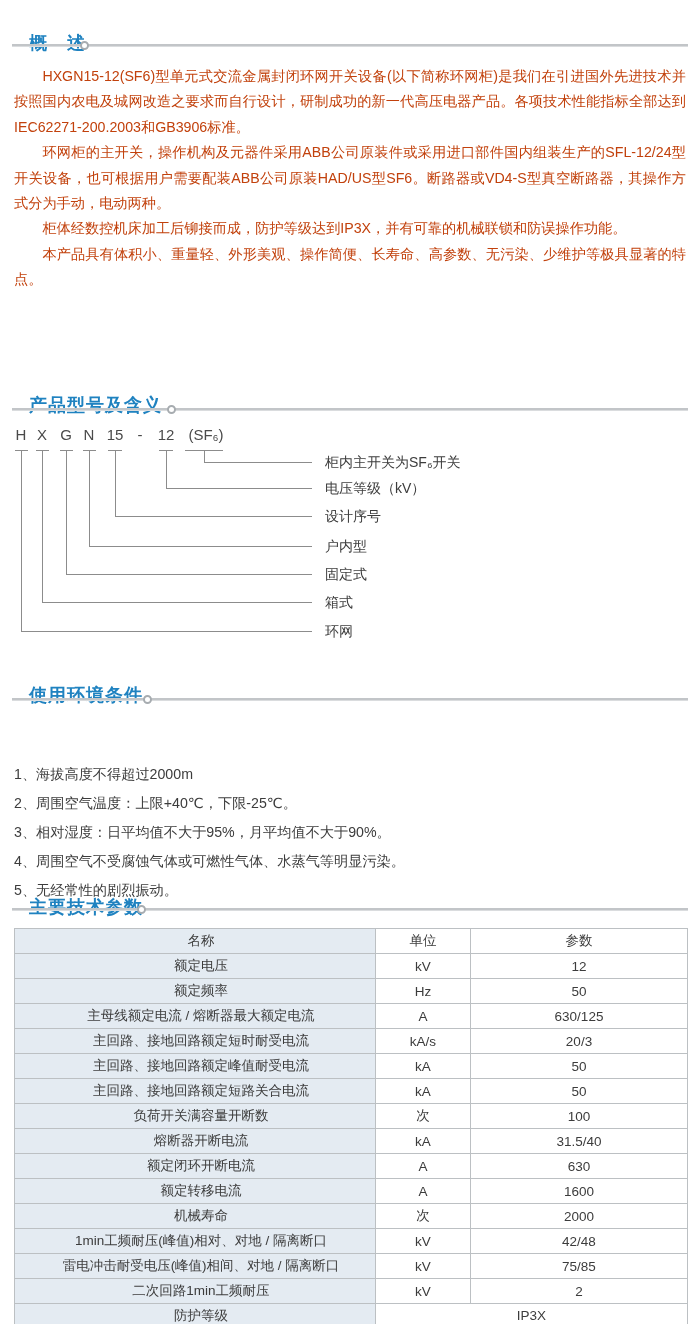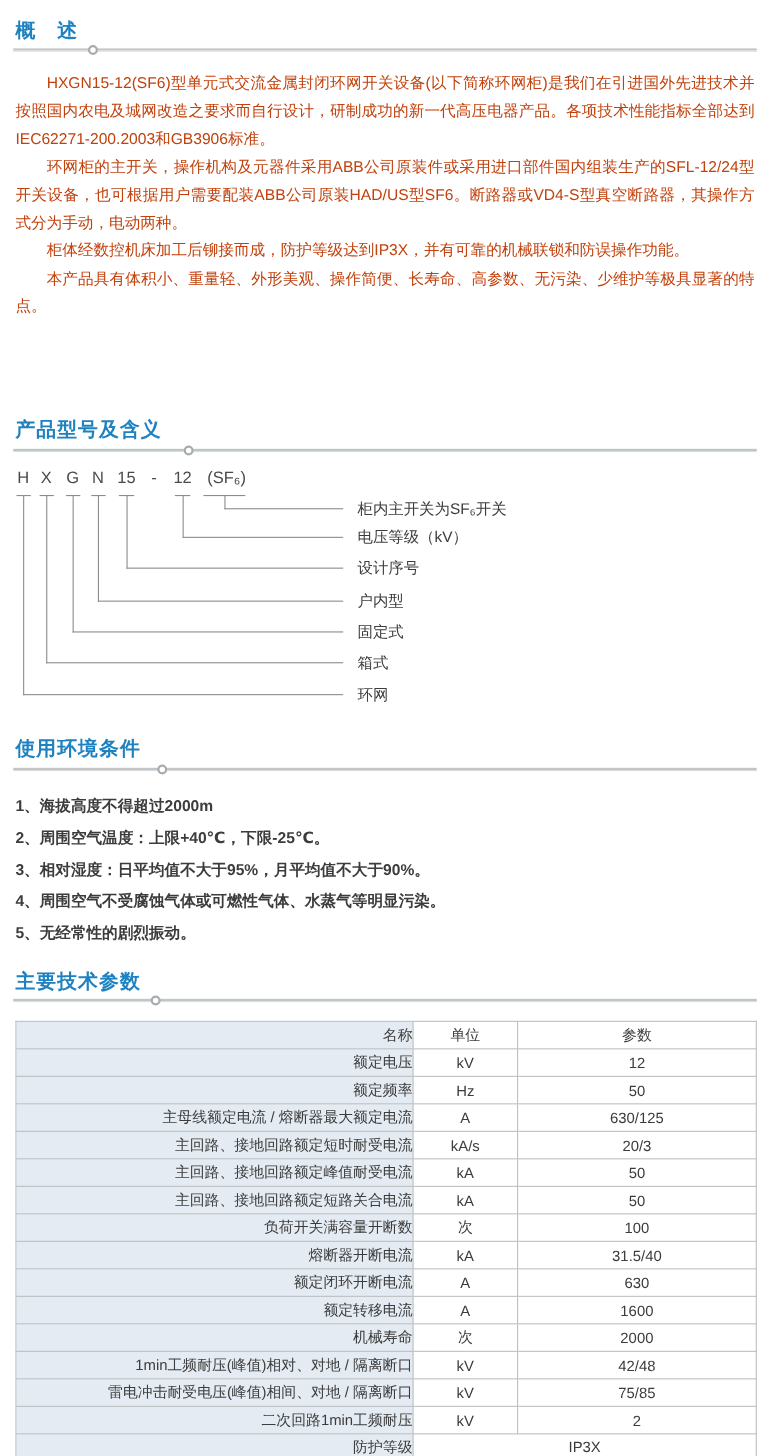--- a/index.html
+++ b/index.html
@@ -4,21 +4,21 @@
 <style>
   * { box-sizing: border-box; }
   html,body { margin:0; padding:0; background:#ffffff; }
   .page {
     position:relative; width:700px; height:1324px; margin:0 auto;
     background:#ffffff; overflow:hidden;
     font-family:"Liberation Sans","DejaVu Sans",sans-serif;
     color:#3e3e3e;
   }
   .section-title {
-    position:absolute; left:14px; margin:0;
+    position:absolute; left:14px; margin:15px;
     font-size:18px; font-weight:bold; color:#1f82c0; letter-spacing:1px;
     white-space:nowrap;
   }
   .rule {
     position:absolute; left:12px; width:676px; height:3px;
     border-top:2px solid #c2c5c8; border-bottom:1px solid #dadcde;
   }
   .ring {
     position:absolute; top:-5px; width:9px; height:9px;
     background:#ffffff; border:2px solid #a7acb0; border-radius:50%;
@@ -38,38 +38,38 @@
   .branch {
     position:absolute; top:450px;
     border-left:1px solid #8c8c8c; border-bottom:1px solid #8c8c8c;
   }
   .branch-label {
     position:absolute; left:325px; font-size:14px; color:#3c3c3c; white-space:nowrap;
   }
 
   
   .env-list {
-    position:absolute; top:719px; left:14px; width:672px;
+    position:absolute; top:760px; left:14px; width:672px;
     margin:0; padding:0; list-style:none;
-    font-size:14.2px; line-height:29px; color:#3c3c3c;font-weight:bold;
+    font-size:14.2px; line-height:29px; color:#3c3c3c;
   }
 
   
   .params-table {
     position:absolute; top:928px; left:14px; width:673px;
     border-collapse:collapse; table-layout:fixed;
     font-size:13.5px; color:#3c3c3c;
   }
   .params-table col.c1 { width:361px; }
   .params-table col.c2 { width:95px; }
   .params-table col.c3 { width:217px; }
   .params-table td, .params-table th {
     height:25px; border:1px solid #bcc0c3; font-weight:normal; padding:0;
   }
-  .params-table .name-cell { background:#e4ebf2; text-align:right; padding-left:12px; }
+  .params-table .name-cell { background:#e4ebf2; text-align:center; padding-left:12px; }
   .params-table .val-cell  { background:#ffffff; text-align:center; }
   .params-table { border-bottom:2px solid #a9acae; }
 </style>
 </head>
 <body>
 
 <div class="page">
 
   <h2 class="section-title" style="top:16px;">概　述</h2>
   <div class="rule" style="top:44px;">

